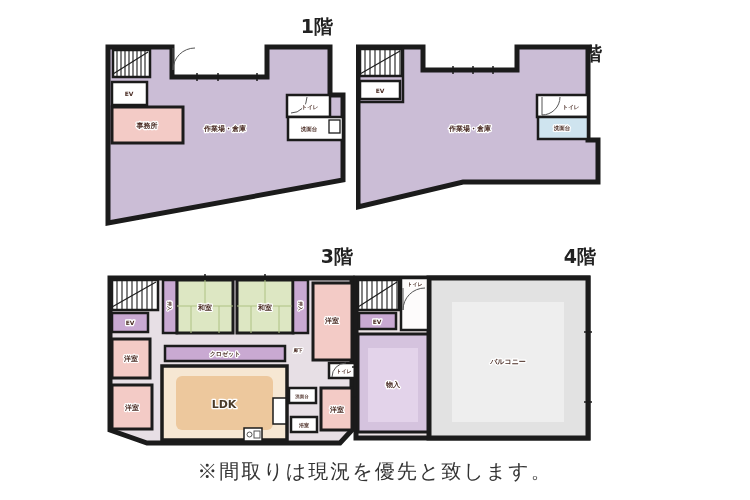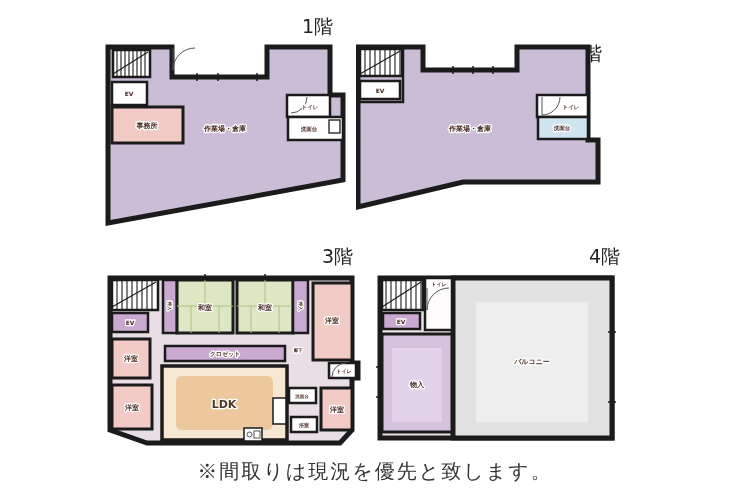--- a/index.html
+++ b/index.html
@@ -1,19 +1,19 @@
 <!DOCTYPE html>
 <html style="--c-wall: #1b1b1b; --c-main_area: #cbbdd6; --c-room_pink: #f3cbc6; --c-tatami_green: #dde7c3; --c-closet_purple: #c9a9d2; --c-ldk_orange: #edc89d; --c-ldk_light: #f6e7d3; --c-storage_purple: #d5c3de; --c-storage_light: #e3d3ea; --c-balcony_gray: #e2e2e2; --c-balcony_light: #eeeeee; --c-washbasin_blue: #cfe4ef; --c-corridor: #e7dfe5; --c-corridor_pink: #ece4e6;"><head>
 <meta charset="utf-8">
 <style>
   html,body{margin:0;padding:0;background:#fff;}
   #stage{position:relative;width:750px;height:500px;background:#ffffff;overflow:hidden;
          font-family:"DejaVu Sans",sans-serif;}
   .floor{position:absolute;}
-  .floor-title{position:absolute;top:0;font-size:19px;color:#222;font-weight:400;
+  .floor-title{position:absolute;top:0;font-size:19px;color:#222;font-weight:700;
                font-family:"DejaVu Sans",sans-serif;}
   .floor svg{position:absolute;left:0;}
   .caption{position:absolute;left:0;top:458px;width:750px;text-align:center;
            font-size:20px;letter-spacing:2px;color:#333;font-family:Liberation Serif, serif;}
   
   .outline{fill:var(--c-main_area);stroke:var(--c-wall);stroke-width:5;stroke-linejoin:miter;}
   .outline4{fill:var(--c-corridor_pink);stroke:var(--c-wall);stroke-width:5;}
   .base3{fill:var(--c-corridor);stroke:var(--c-wall);stroke-width:5;}
   .room{fill:#ffffff;stroke:var(--c-wall);stroke-width:2.5;}
   .room3{stroke-width:3;}
@@ -201,21 +201,21 @@
       <text class="lbl s45" x="201" y="125.5">洗面台</text>
 
       <rect class="room" x="190" y="145" width="26" height="15"></rect>
       <text class="lbl s5" x="203" y="154.5">浴室</text>
 
       <rect class="room room3 pink" x="220" y="116" width="31" height="42"></rect>
       <text class="lbl s7" x="236" y="140">洋室</text>
     </svg>
   </div>
 
-  <div class="floor" style="left:376px;top:244px;width:248px;height:214px;">
+  <div class="floor" style="left:352px;top:244px;width:248px;height:214px;">
     <div class="floor-title" style="right:4px;">4階</div>
     <svg style="top:28px;" width="248" height="186" viewBox="0 0 248 186">
       <rect class="outline4" x="4" y="6" width="232" height="160"></rect>
 
       <rect class="balcony" x="77" y="6" width="159" height="160"></rect>
       <rect class="soft" x="100" y="30" width="112" height="120" style="fill:var(--c-balcony_light)"></rect>
       <text class="lbl s7" x="156" y="92">バルコニー</text>
       <g>
         <line class="tick" x1="0" y1="95" x2="8" y2="95"></line>
         <line class="tick" x1="0" y1="125" x2="8" y2="125"></line>

